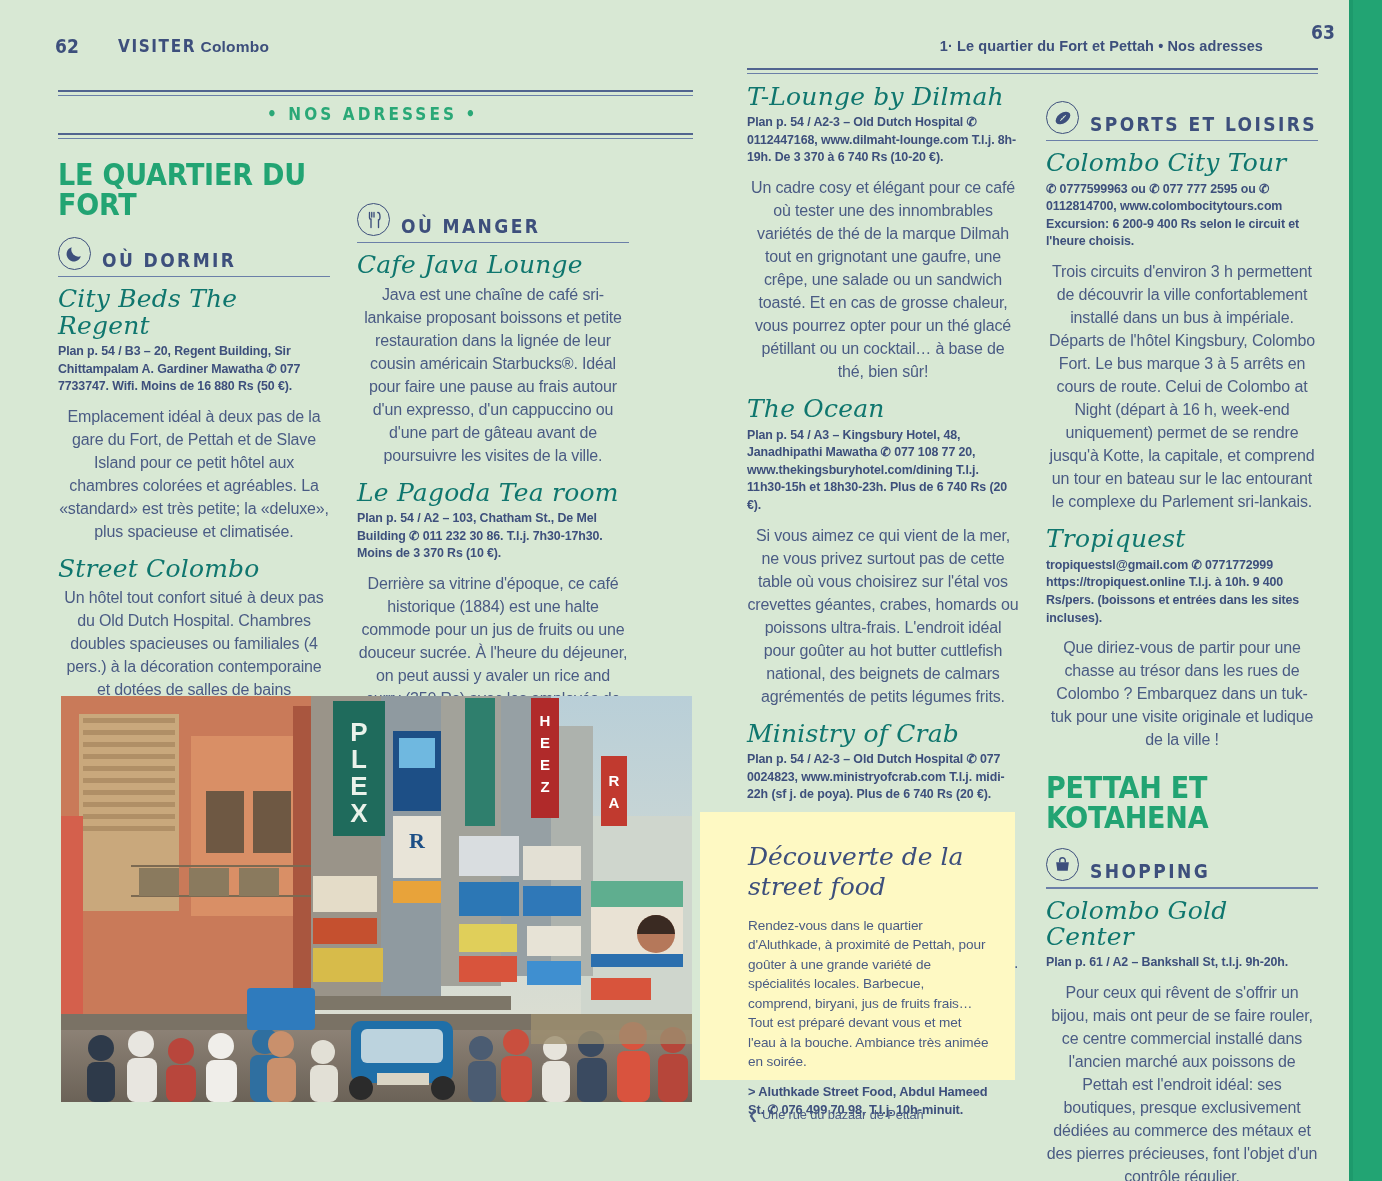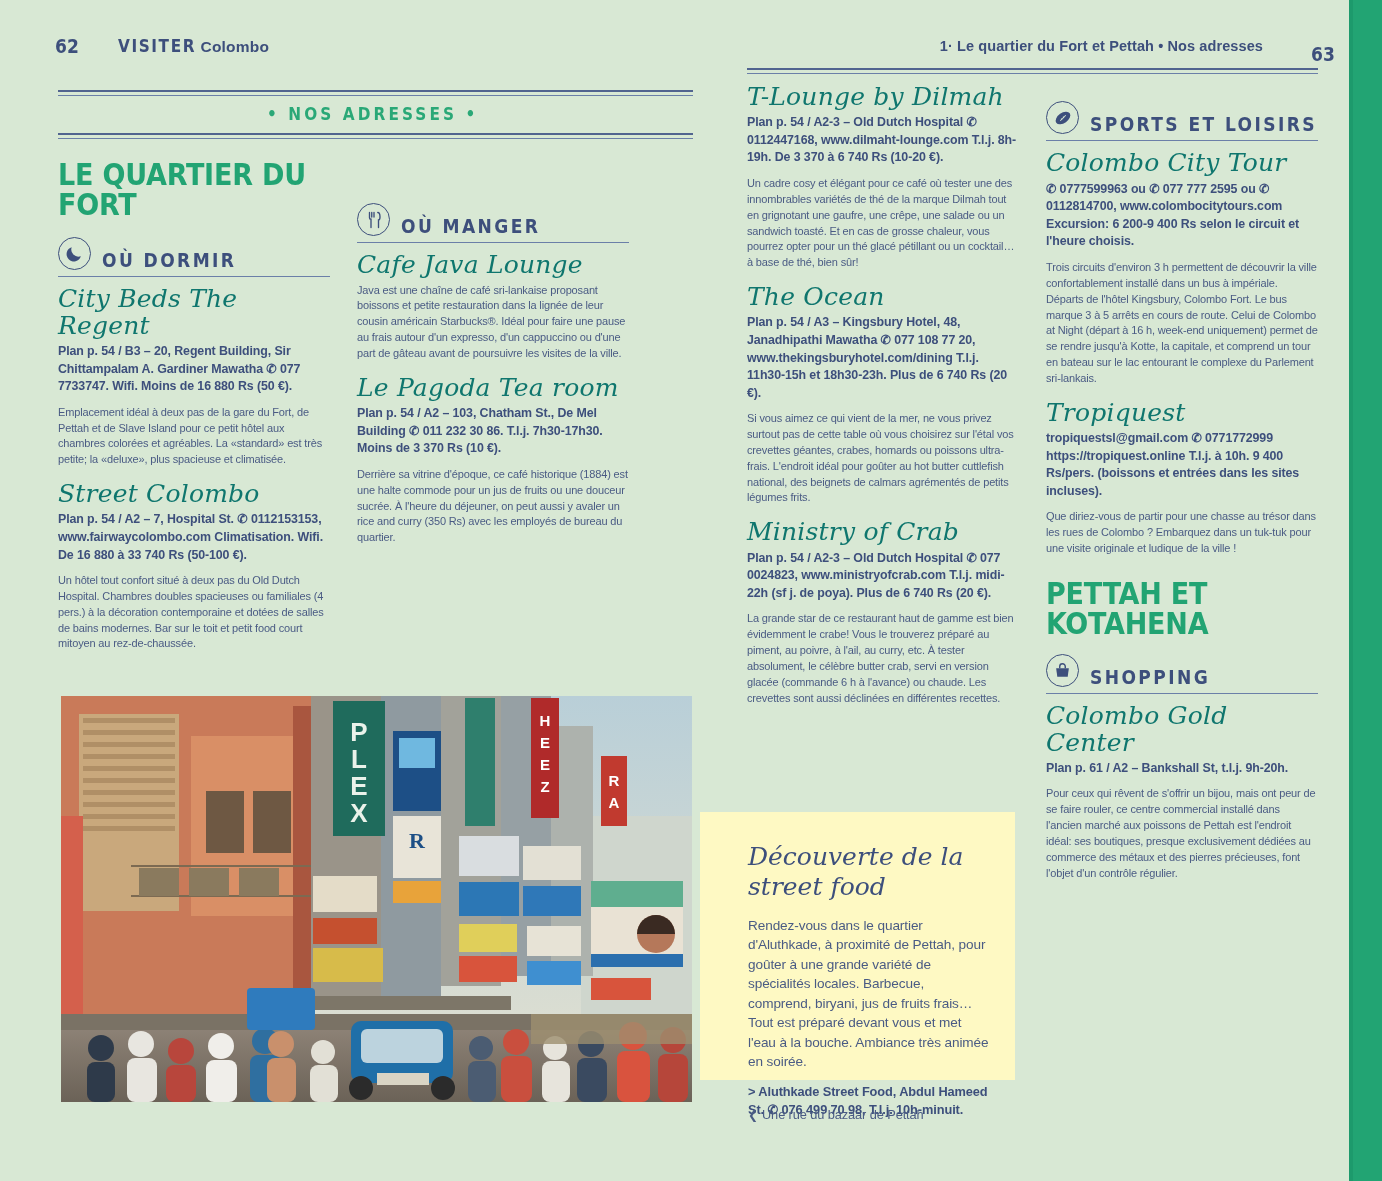--- a/index.html
+++ b/index.html
@@ -11,21 +11,21 @@
     -webkit-font-smoothing:antialiased;
   }
   .page{position:absolute;inset:0;background:#d8e8d4;}
   .edge-band{position:absolute;right:0;top:0;width:29px;height:100%;background:#22a473;}
   .edge-band-inner{position:absolute;right:29px;top:0;width:4px;height:100%;background:#1d9a6c;}
 
   
   .folio{position:absolute;font-family:"DejaVu Sans Condensed","Liberation Sans",sans-serif;
     font-weight:bold;font-size:19px;color:#3d4f7c;letter-spacing:0px;}
   .folio-left{left:55px;top:35px;}
-  .folio-right{left:1311px;top:43px;}
+  .folio-right{left:1311px;top:21px;}
   .run-left{position:absolute;left:118px;top:36px;font-size:16px;color:#3d4f7c;}
   .run-left b{font-family:"DejaVu Sans Condensed","Liberation Sans",sans-serif;
     font-weight:bold;letter-spacing:1.6px;font-size:17px;}
   .run-left span{font-weight:bold;font-size:15.5px;letter-spacing:.2px;}
   .run-right{position:absolute;right:119px;top:38px;font-size:14.5px;font-weight:bold;
     color:#3d4f7c;letter-spacing:.1px;white-space:nowrap;}
 
   
   .rule{position:absolute;background:#6b7fa8;height:1px;}
   .rule.thick{height:2px;background:#51648f;}
@@ -61,21 +61,21 @@
     font-family:"DejaVu Serif","Liberation Serif",serif;
     font-style:italic;font-weight:normal;
     font-size:25px;line-height:1.05;color:#0f766e;margin:13px 0 4px 0;letter-spacing:.2px;
   }
   h2.place.first{margin-top:6px;}
   .meta{
     font-size:12.4px;line-height:1.42;color:#3d4f7c;font-weight:bold;margin:0 0 9px 0;
     letter-spacing:-0.1px;
   }
   .body{
-    font-size:11px;line-height:1.44;color:#4a5b84;margin:0 0 9px 0;letter-spacing:-0.15px;
+    font-size:16px;line-height:1.44;color:#4a5b84;margin:0 0 9px 0;letter-spacing:-0.15px;text-align:center;
   }
 
   
   .photo{position:absolute;left:61px;top:696px;width:631px;height:406px;overflow:hidden;background:#9aa7ab;}
   .photo svg{display:block;}
 
   
   .callout{position:absolute;left:700px;top:812px;width:315px;height:268px;background:#fef9c3;}
   .callout-inner{padding:30px 26px 0 48px;}
   .callout h3{
@@ -124,21 +124,20 @@
       </span>
       <span class="lbl">OÙ DORMIR</span>
     </div>
     <div class="catrule"></div>
 
     <h2 class="place first">City Beds The Regent</h2>
     <p class="meta">Plan p. 54 / B3 – 20, Regent Building, Sir Chittampalam A. Gardiner Mawatha ✆ 077 7733747. Wifi. Moins de 16 880 Rs (50 €).</p>
     <p class="body">Emplacement idéal à deux pas de la gare du Fort, de Pettah et de Slave Island pour ce petit hôtel aux chambres colorées et agréables. La «standard» est très petite; la «deluxe», plus spacieuse et climatisée.</p>
 
     <h2 class="place">Street Colombo</h2>
-    <p class="meta">Plan p. 54 / A2 – 7, Hospital St. ✆ 0112153153, www.fairwaycolombo.com Climatisation. Wifi. De 16 880 à 33 740 Rs (50-100 €).</p>
     <p class="body">Un hôtel tout confort situé à deux pas du Old Dutch Hospital. Chambres doubles spacieuses ou familiales (4 pers.) à la décoration contemporaine et dotées de salles de bains modernes. Bar sur le toit et petit food court mitoyen au rez-de-chaussée.</p>
   </div>
 
   <div class="col col2">
     <div style="height:42px;"></div>
     <div class="cat">
       <span class="circ">
         <svg width="18" height="18" viewBox="0 0 24 24">
           <path d="M6 2v7a2 2 0 0 0 2 2v11M6 2v6M9 2v6M12 2v6" stroke="#3d4f7c" stroke-width="1.8" fill="none" stroke-linecap="round"></path>
           <path d="M17 2c2 0 3 2.5 3 6s-1.2 4-2 4v10" stroke="#3d4f7c" stroke-width="1.8" fill="none" stroke-linecap="round"></path>

